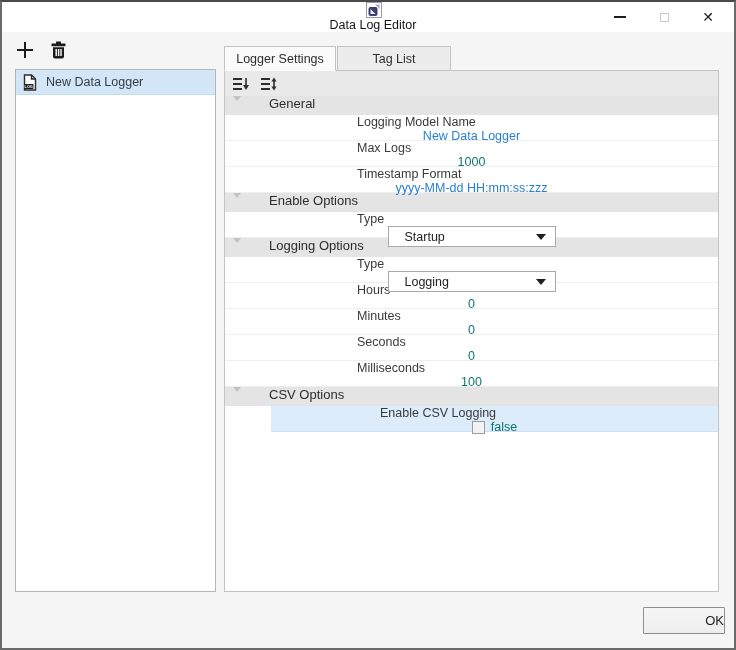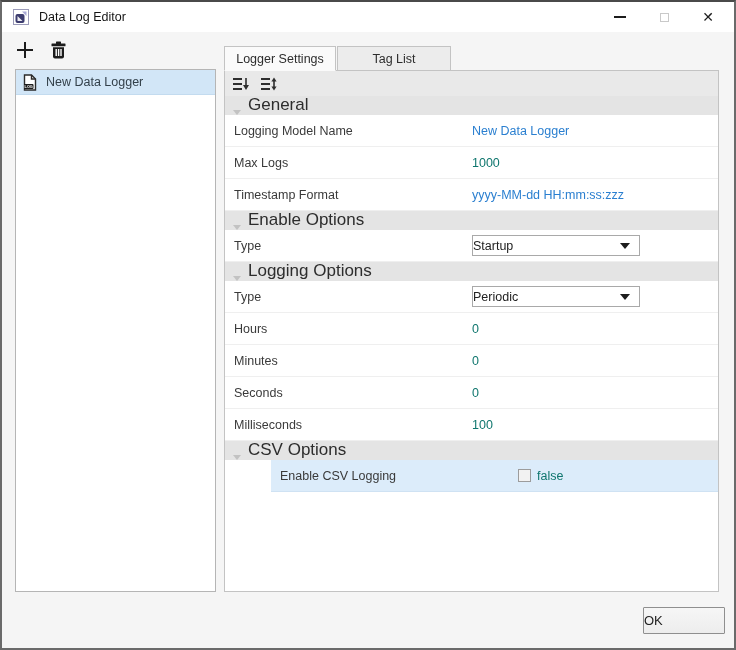--- a/index.html
+++ b/index.html
@@ -2,21 +2,21 @@
 <html><head>
 <meta charset="utf-8">
 <style>
   html,body{margin:0;padding:0;background:#d8d8d8;}
   *{box-sizing:border-box;font-family:"Liberation Sans","DejaVu Sans",sans-serif;}
 
   .window{position:relative;width:736px;height:650px;background:#f5f5f5;overflow:hidden;}
   .window::after{content:'';position:absolute;inset:0;border:2px solid #6a6a6a;border-top-color:#4a4a4a;pointer-events:none;z-index:50;}
 
   
-  .titlebar{position:absolute;left:2px;top:2px;right:2px;height:30px;background:#ffffff;display:flex;align-items:center;}
+  .titlebar{position:absolute;left:2px;top:2px;right:2px;height:30px;background:#ffffff;display:flex;align-items:center;flex-direction:column;}
   .app-icon{width:16px;height:16px;margin-left:11px;flex:0 0 auto;}
   .title-text{margin-left:10px;font-size:12.5px;color:#141414;}
   .win-controls{position:absolute;right:4px;top:0;height:30px;display:flex;}
   .win-btn{width:44px;height:30px;display:flex;align-items:center;justify-content:center;cursor:default;}
   .min-glyph{width:12px;height:2px;background:#1c1c1c;}
   .max-glyph{width:9px;height:9px;border:1px solid #c9c9c9;background:#fff;}
   .close-glyph{font-size:14px;color:#1c1c1c;line-height:1;}
 
   
   .left-toolbar{position:absolute;left:15px;top:40px;display:flex;gap:13px;align-items:center;}
@@ -32,37 +32,37 @@
   .tabbar{position:absolute;left:224px;top:46px;height:18px;display:flex;z-index:2;}
   .tab{height:25px;display:flex;align-items:center;justify-content:center;font-size:12.5px;color:#2d2d2d;border:1px solid #c3c3c3;cursor:pointer;}
   .tab.active{width:112px;background:#fafafa;border-bottom-color:#fafafa;}
   .tab.inactive{width:114px;background:#ececec;margin-left:1px;}
 
   
   .tab-content{position:absolute;left:224px;top:70px;width:495px;height:522px;background:#ffffff;border:1px solid #c3c3c3;z-index:1;}
   .grid-toolbar{height:25px;background:#e9e9e9;display:flex;align-items:center;padding-left:7px;gap:10px;}
   .grid-tool-btn{width:18px;height:18px;display:flex;align-items:center;justify-content:center;cursor:pointer;}
 
-  .section-header{height:19px;background:#e4e4e4;display:flex;align-items:flex-end;font-size:17px;color:#2d2d2d;}
+  .section-header{height:19px;background:#e4e4e4;display:flex;align-items:flex-start;font-size:13px;color:#2d2d2d;gap:21px;}
   .section-caret{width:0;height:0;border-left:4px solid transparent;border-right:4px solid transparent;border-top:5px solid #c2c2c2;margin:0 7px 0 8px;}
-  .prop-row{height:32px;display:flex;align-items:center;border-bottom:1px solid #efefef;background:#fff;}
+  .prop-row{height:26px;display:flex;align-items:center;border-bottom:1px solid #efefef;background:#fff;flex-direction:column;}
   .prop-row.highlight{background:#dcecfa;border-bottom:1px solid #cfe2f3;margin-left:46px;}
   .prop-label{width:247px;padding-left:9px;font-size:12.5px;color:#3a3a3a;}
   .prop-value{flex:1;display:flex;align-items:center;font-size:12.5px;}
   .val-blue{color:#2a7fd0;}
   .val-orange{color:#0f766e;}
   .val-green{color:#0f766e;}
 
-  .dropdown{width:168px;height:21px;border:1px solid #a9a9a9;background:#ffffff;display:flex;align-items:center;padding:0 0;font-size:12.5px;color:#222;cursor:pointer;position:relative;}
+  .dropdown{width:168px;height:21px;border:1px solid #a9a9a9;background:#ffffff;display:flex;align-items:center;padding:0 16px;font-size:12.5px;color:#222;cursor:pointer;position:relative;}
   .dropdown .dd-caret{position:absolute;right:9px;width:0;height:0;border-left:5px solid transparent;border-right:5px solid transparent;border-top:6px solid #1d1d1d;}
 
   .checkbox{width:13px;height:13px;border:1px solid #9c9c9c;background:#f2f2f2;margin-right:6px;flex:0 0 auto;}
 
   
-  .ok-button{position:absolute;left:643px;top:607px;width:82px;height:27px;background:linear-gradient(#f6f6f6,#ededed);border:1px solid #8f8f8f;border-radius:1px;font-size:13px;color:#222;display:flex;align-items:center;justify-content:flex-start;cursor:pointer;}
+  .ok-button{position:absolute;left:643px;top:607px;width:82px;height:27px;background:linear-gradient(#f6f6f6,#ededed);border:1px solid #8f8f8f;border-radius:1px;font-size:13px;color:#222;display:flex;align-items:center;justify-content:flex-end;cursor:pointer;}
 </style>
 </head>
 <body>
 
 <div class="window">
 
   <div class="titlebar">
     <svg class="app-icon" viewBox="0 0 16 16">
       <rect x="0.5" y="0.5" width="15" height="15" fill="#ffffff" stroke="#9a9ab8"></rect>
       <path d="M9 2.5 L13.5 2.5 L13.5 7 Z" fill="#a9a9d6"></path>
@@ -185,21 +185,21 @@
     </div>
 
     <div class="section-header">
       <div class="section-caret"></div>
       <span>Logging Options</span>
     </div>
     <div class="prop-row">
       <div class="prop-label">Type</div>
       <div class="prop-value">
         <div class="dropdown">
-          <span>Periodic</span>
+          <span>Logging</span>
           <div class="dd-caret"></div>
         </div>
       </div>
     </div>
     <div class="prop-row">
       <div class="prop-label">Hours</div>
       <div class="prop-value">
           <span class="val-orange">0</span>
         </div>
     </div>

